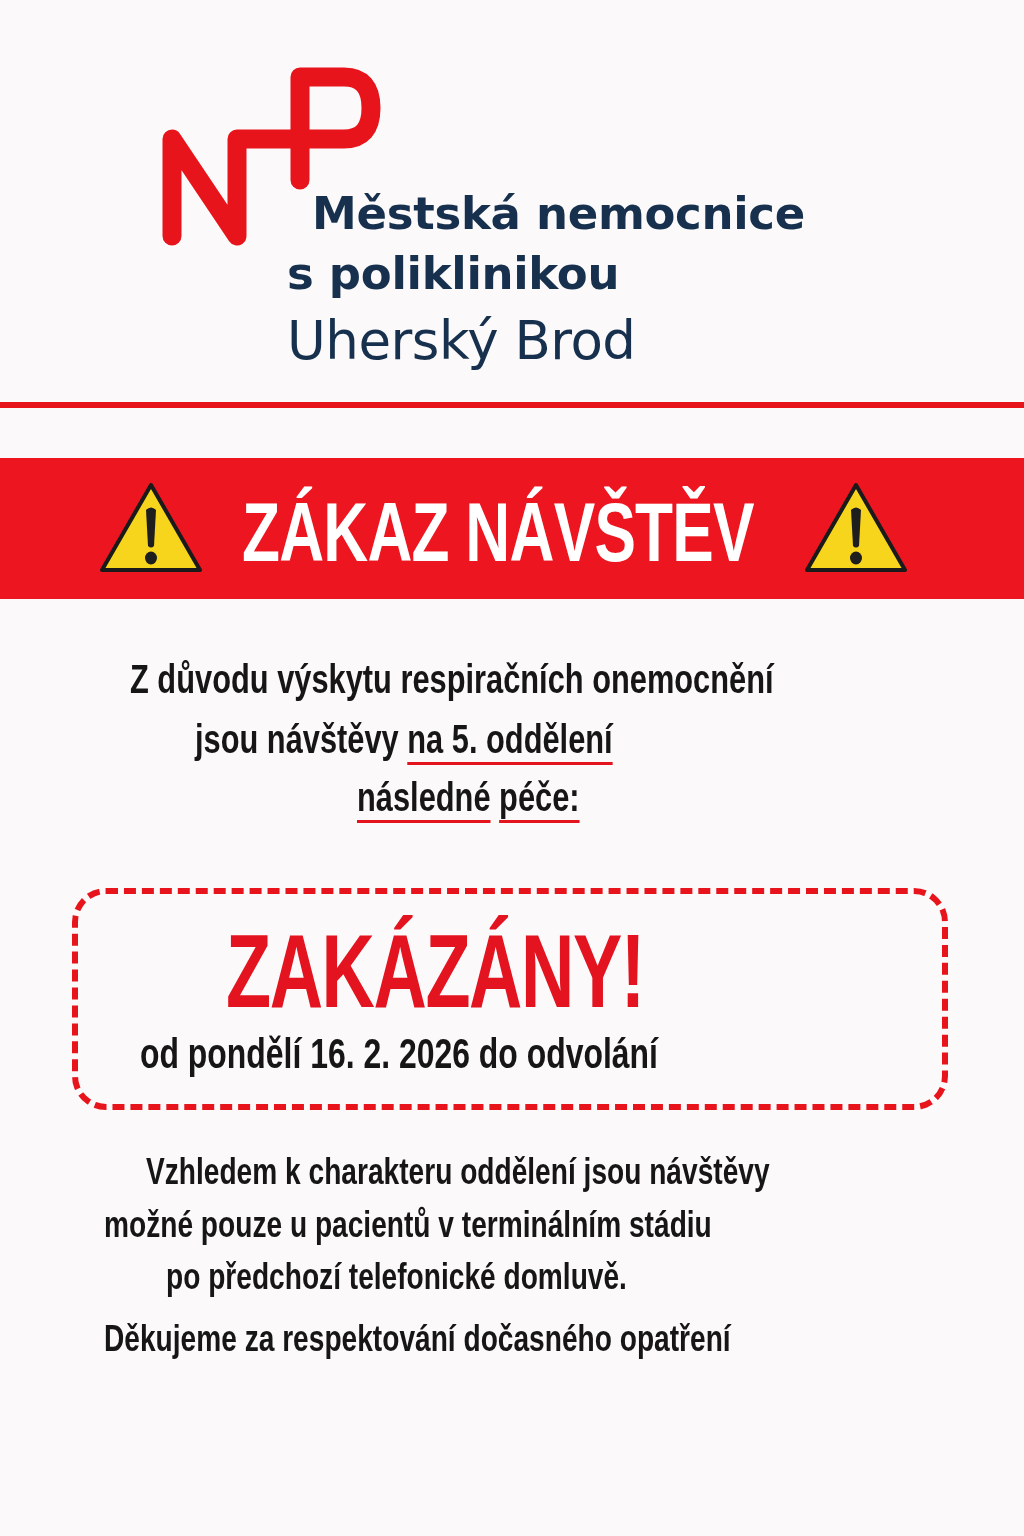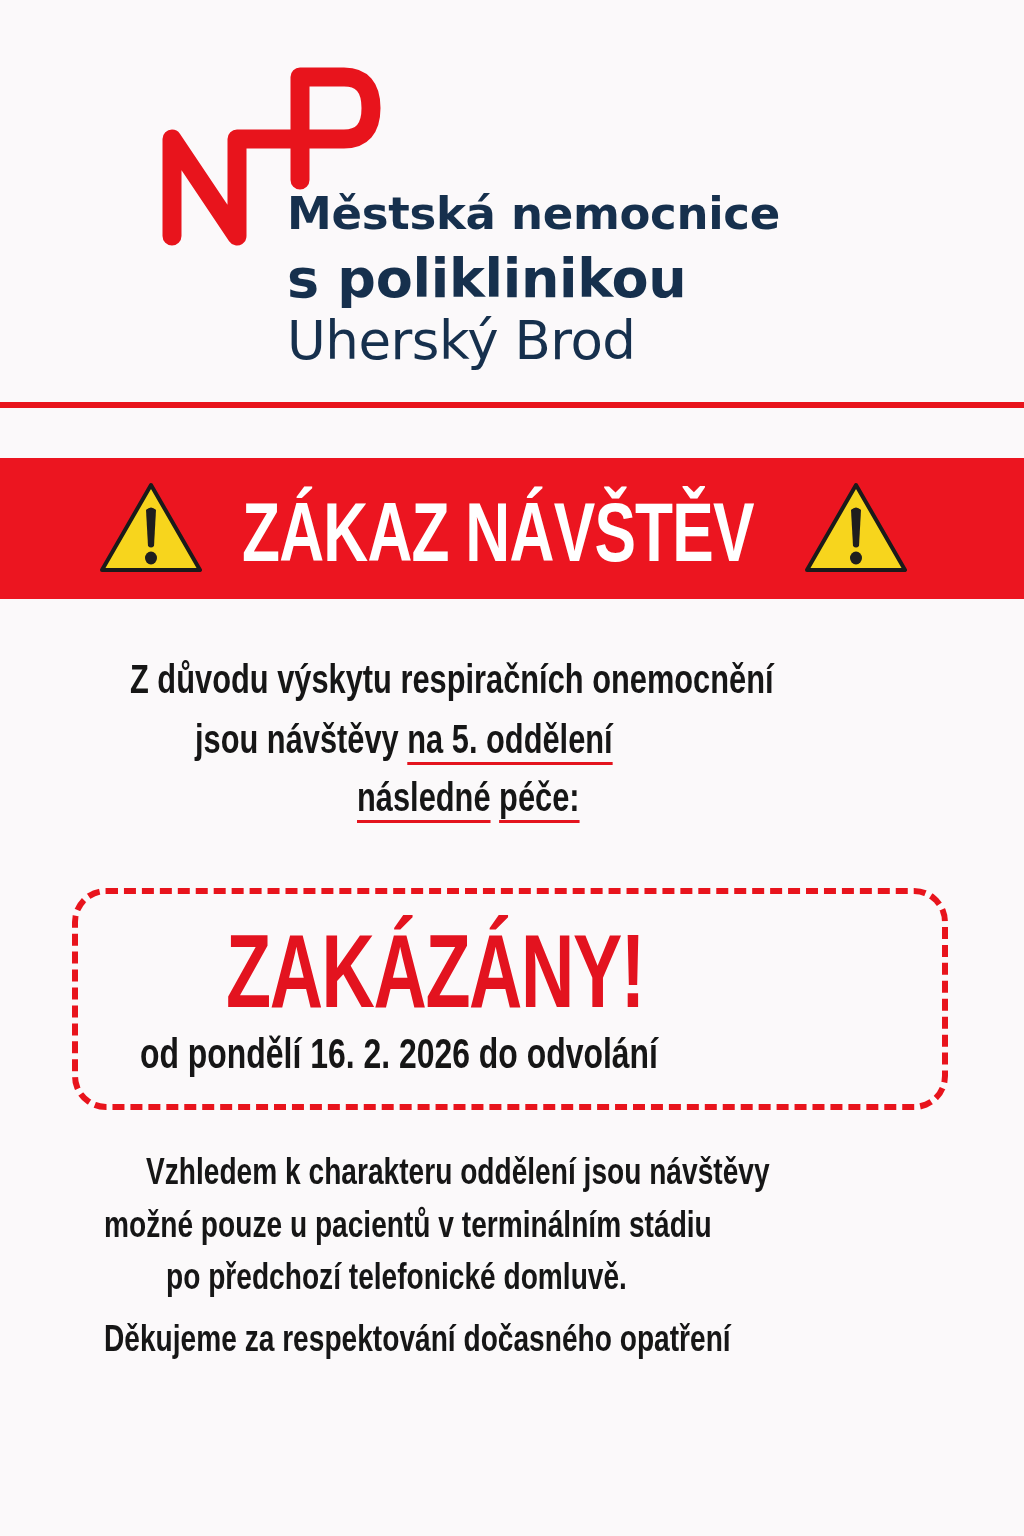--- a/index.html
+++ b/index.html
@@ -9,22 +9,22 @@
       font-family: "Liberation Sans", sans-serif;
     }
     .abs { position: absolute; }
 
     
     .logo-mark { left: 150px; top: 60px; width: 250px; height: 200px; }
     .logo-line {
       position: absolute; left: 287px; white-space: nowrap; color: #16304d;
       font-family: "DejaVu Sans", sans-serif; transform-origin: left top;
     }
-    .logo-l1 { top: 187px; font-size: 45px; font-weight: bold; transform: scaleX(1.0); letter-spacing: -0.3px; }
-    .logo-l2 { top: 247px; font-size: 54px; font-weight: bold; letter-spacing: -0.3px; }
+    .logo-l1 { top: 187px; font-size: 45px; font-weight: bold; transform: scaleX(1.0); letter-spacing: -0.3px; margin-left: 25px; }
+    .logo-l2 { top: 247px; font-size: 45px; font-weight: bold; letter-spacing: -0.3px; }
     .logo-l3 { top: 310px; font-size: 53px; font-weight: normal; letter-spacing: -0.5px; }
 
     
     .divider { left: 0; top: 402px; width: 1024px; height: 6px; background: #e8141c; }
     .band { left: 0; top: 458px; width: 1024px; height: 141px; background: #ec1520; }
     .warn { width: 106px; height: 96px; }
     .warn-left { left: 98px; top: 480px; }
     .warn-right { left: 803px; top: 480px; }
     .band-title {
       left: 217px; top: 482px; width: 561px; height: 100px;

